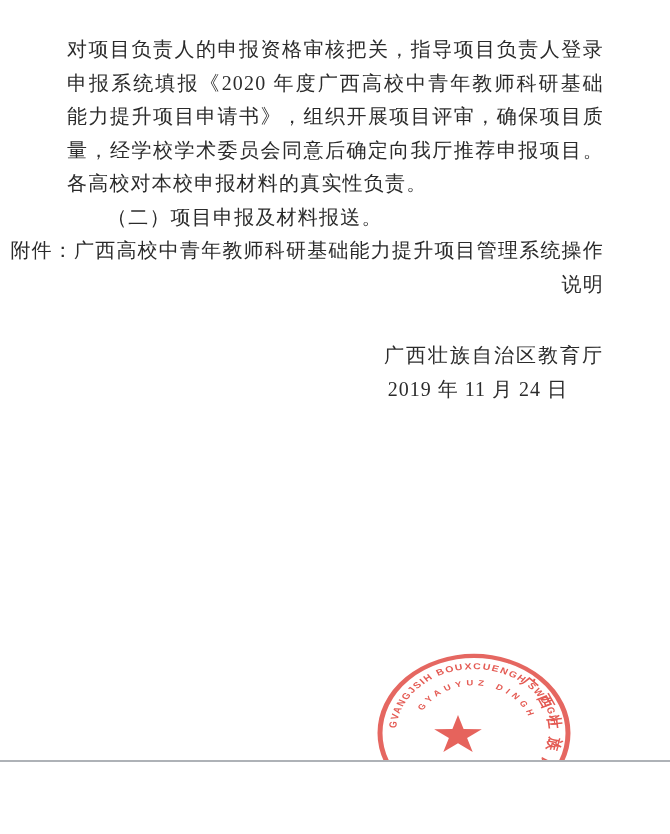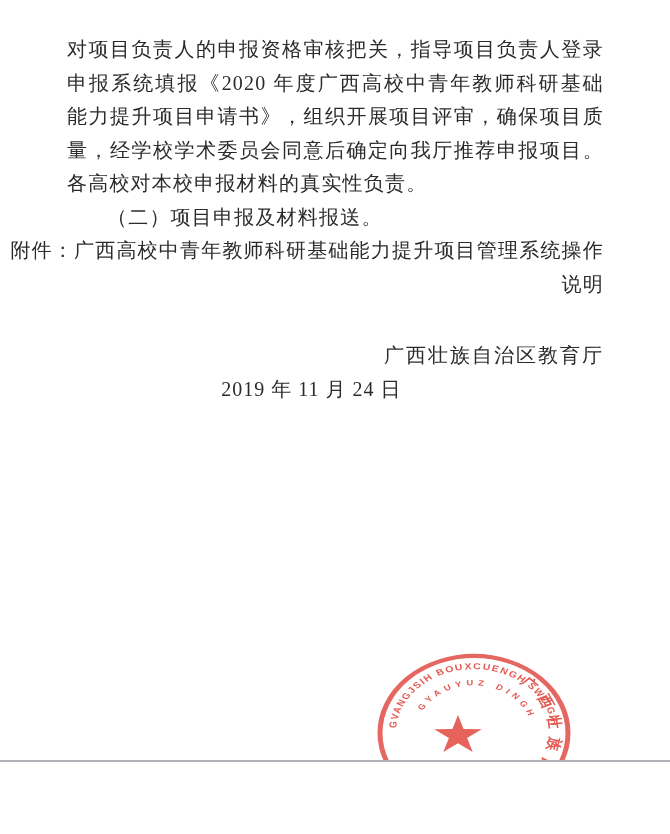--- a/index.html
+++ b/index.html
@@ -52,23 +52,22 @@
     text-align:right;
   }
   .signature{
     margin-top:38px;
     text-align:right;
   }
   .signature .issuer{
     letter-spacing:2px;
   }
   .signature .date{
-    margin-right:48px;
+    margin-right:36px;
     letter-spacing:1px;
-    text-align:center;
   }
   .page-number{
     position:absolute;
     left:63px;
     top:799px;
     color:#222;
     font-size:17px;
     letter-spacing:0;
   }
   .seal{

